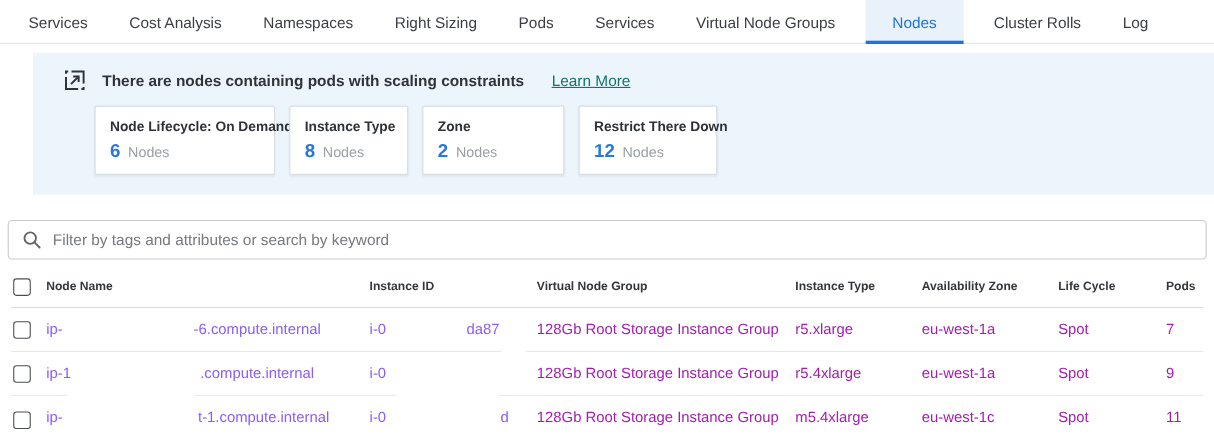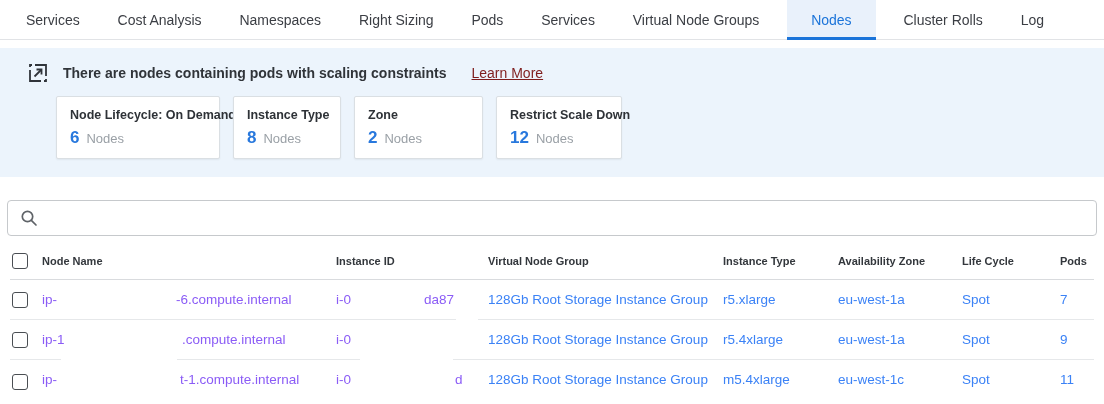--- a/index.html
+++ b/index.html
@@ -24,27 +24,27 @@
   }
   .tab.active {
     color:#1b74d9; background:#e9f1fb; padding:0 24px;
   }
   .tab.active::after {
     content:""; position:absolute; left:0; right:0; bottom:-1px;
     height:3px; background:#1b74d9;
   }
   
   .banner {
-    margin-top:8px; height:129px; background:#ecf4fc; padding:15px 0 0 28px;
+    margin-top:8px; height:129px; background:#ecf4fc; padding:15px 0 0 28px;margin-left:30px;
   }
   .banner-head { display:flex; align-items:center; gap:15px; }
   .banner-icon { width:20px; height:20px; flex:0 0 auto; }
   .banner-msg { font-size:14px; font-weight:700; color:#303439; }
   .banner-link {
-    font-size:14px; color:#7f1d1d; text-decoration:underline; margin-left:10px;
+    font-size:14px; color:#0f766e; text-decoration:underline; margin-left:10px;
     cursor:pointer;
   }
   .cards { display:flex; gap:13px; margin:13px 0 0 28px; }
   .card {
     background:#fff; border:1px solid #dadfe3; border-radius:2px;
     box-shadow:0 1px 2px rgba(0,0,0,0.06);
     height:63px; padding:11px 13px 0 13px;
   }
   .card-title { font-size:12.5px; font-weight:700; color:#2e3237; white-space:nowrap; }
   .card-val { margin-top:6px; display:flex; align-items:baseline; gap:7px; }
@@ -67,21 +67,21 @@
   .table { position:relative; margin:7px 10px 0 10px; }
   .thead { position:relative; height:37px; border-bottom:1px solid #d9dbde; }
   .th {
     position:absolute; top:0; height:37px; line-height:37px;
     font-size:11px; font-weight:700; color:#33373c; white-space:nowrap;
   }
   .row { position:relative; height:40px; border-bottom:1px solid #e6e8ea; }
   .row:last-child { border-bottom:none; height:43px; }
   .cell {
     position:absolute; top:0; height:40px; line-height:40px;
-    font-size:13.5px; color:#3b82f6; white-space:nowrap;
+    font-size:13.5px; color:#a21caf; white-space:nowrap;
   }
   .link { color:#8b5cf6; cursor:pointer; }
   .cb {
     position:absolute; left:2px; top:50%; margin-top:-8px;
     width:16px; height:16px; border:1.5px solid #4a4e53; border-radius:3px;
     background:#fff; cursor:pointer;
   }
   .thead .cb { margin-top:-8px; }
   
   .c-name{left:32px}.c-id{left:326px}.c-vng{left:478px}.c-type{left:713px}
@@ -142,36 +142,37 @@
       </div>
     </div>
     <div class="card card-w3">
       <div class="card-title">Zone</div>
       <div class="card-val">
         <span class="card-num">2</span>
         <span class="card-unit">Nodes</span>
       </div>
     </div>
     <div class="card card-w4">
-      <div class="card-title">Restrict Scale Down</div>
+      <div class="card-title">Restrict There Down</div>
       <div class="card-val">
         <span class="card-num">12</span>
         <span class="card-unit">Nodes</span>
       </div>
     </div>
   </div>
 </section>
 
 <div class="searchbar">
   <span style="display:flex;">
     <svg width="18" height="18" viewBox="0 0 18 18">
       <circle cx="7.5" cy="7.5" r="5.2" fill="none" stroke="#5f6368" stroke-width="1.7"></circle>
       <line x1="11.6" y1="11.6" x2="16" y2="16" stroke="#5f6368" stroke-width="1.7" stroke-linecap="round"></line>
     </svg>
   </span>
+  <input class="search-input" type="text" placeholder="Filter by tags and attributes or search by keyword" style="">
 </div>
 
 <div class="table">
   <div class="thead">
     <span class="cb"></span>
     <span class="th c-name">Node Name</span>
     <span class="th c-id">Instance ID</span>
     <span class="th c-vng">Virtual Node Group</span>
     <span class="th c-type">Instance Type</span>
     <span class="th c-az">Availability Zone</span>

